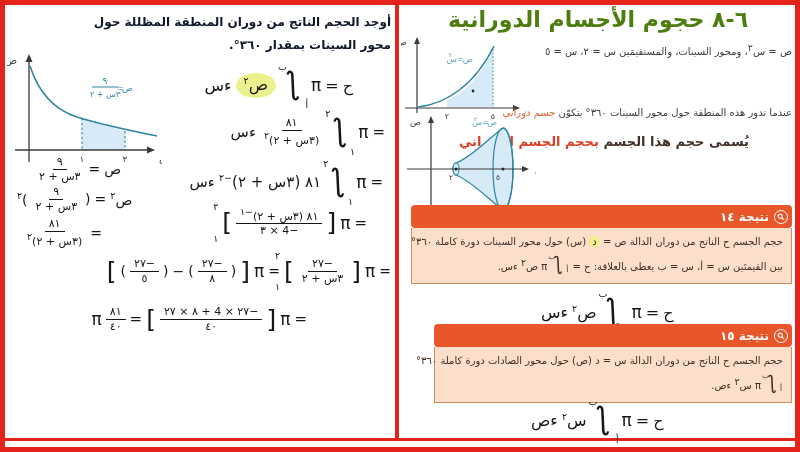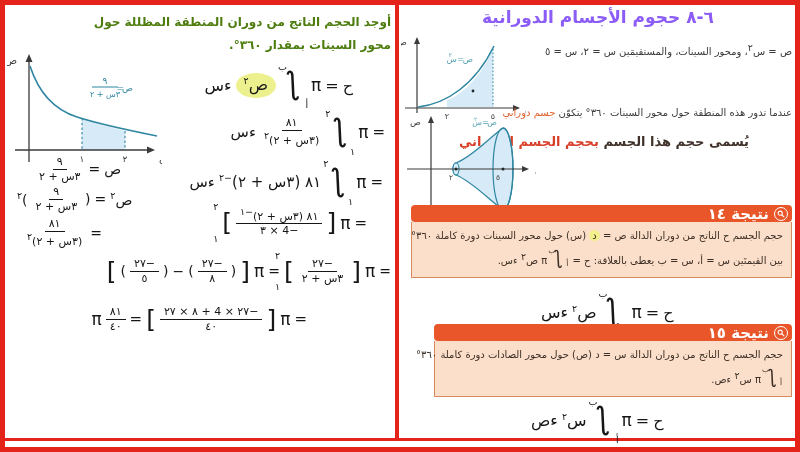--- a/index.html
+++ b/index.html
@@ -3,31 +3,31 @@
 <meta charset="utf-8">
 <style>
   html,body{margin:0;padding:0;background:#ffffff;font-family:"DejaVu Sans",sans-serif;}
   .page{position:relative;width:800px;height:452px;box-sizing:border-box;border:5px solid #e4231a;background:#fff;overflow:hidden;direction:rtl;}
   .vline{position:absolute;left:390px;top:0;width:4px;height:433px;background:#e4231a;}
   .hline{position:absolute;left:0;right:0;top:433px;height:3px;background:#e4231a;}
   .lpanel{position:absolute;left:0;top:0;width:388px;height:433px;}
   .rpanel{position:absolute;left:396px;top:0;width:394px;height:433px;}
 
   
-  .problem{position:absolute;top:6px;right:2px;text-align:right;font-size:12px;font-weight:bold;color:#4d7c0f;line-height:1.95;white-space:nowrap;}
-  .title{position:absolute;top:2px;left:0;right:0;text-align:center;font-size:17px;font-weight:bold;color:#8b5cf6;}
+  .problem{position:absolute;top:6px;right:2px;text-align:right;font-size:12px;font-weight:bold;color:#0f172a;line-height:1.95;white-space:nowrap;}
+  .title{position:absolute;top:2px;left:0;right:0;text-align:center;font-size:22px;font-weight:bold;color:#4d7c0f;}
   .intro{position:absolute;top:36px;right:3px;text-align:right;font-size:10px;color:#3a3a3a;line-height:2.1;white-space:nowrap;}
   .rot{position:absolute;top:102px;right:3px;font-size:10px;color:#3a3a3a;white-space:nowrap;}
   .rot .or{color:#e2602c;}
   .note{position:absolute;top:129px;right:46px;font-size:13px;font-weight:bold;color:#41332c;white-space:nowrap;}
   .note .rd{color:#d8402a;}
 
   
   .rbox{position:absolute;left:10px;right:3px;}
-  .rhead{height:17px;display:flex;direction:rtl;align-items:center;gap:5px;background:#e8562a;border-radius:4px;padding:0 4px;color:#fff;font-size:15px;font-weight:bold;}
+  .rhead{height:23px;display:flex;direction:rtl;align-items:center;gap:5px;background:#e8562a;border-radius:4px;padding:0 4px;color:#fff;font-size:12px;font-weight:bold;}
   .ric{width:12px;height:12px;border:1.4px solid #fff;border-radius:50%;display:flex;align-items:center;justify-content:center;flex:0 0 auto;}
   .rbody{background:#fbdfca;border:1px solid #d98a5d;border-top:none;padding:3px 8px 5px;font-size:10px;color:#3c2e24;text-align:right;direction:rtl;line-height:2.25;}
   .rline{white-space:nowrap;}
 
   
   .eq{position:absolute;display:flex;direction:rtl;align-items:center;gap:4px;font-size:15px;color:#161616;white-space:nowrap;}
   .eq.big{font-size:16px;}
   .fr{display:inline-flex;flex-direction:column;align-items:center;font-size:11px;line-height:1.25;}
   .fr .nm{padding:0 4px;border-bottom:1.5px solid #161616;}
   .fr .dn{padding:0 4px;}

